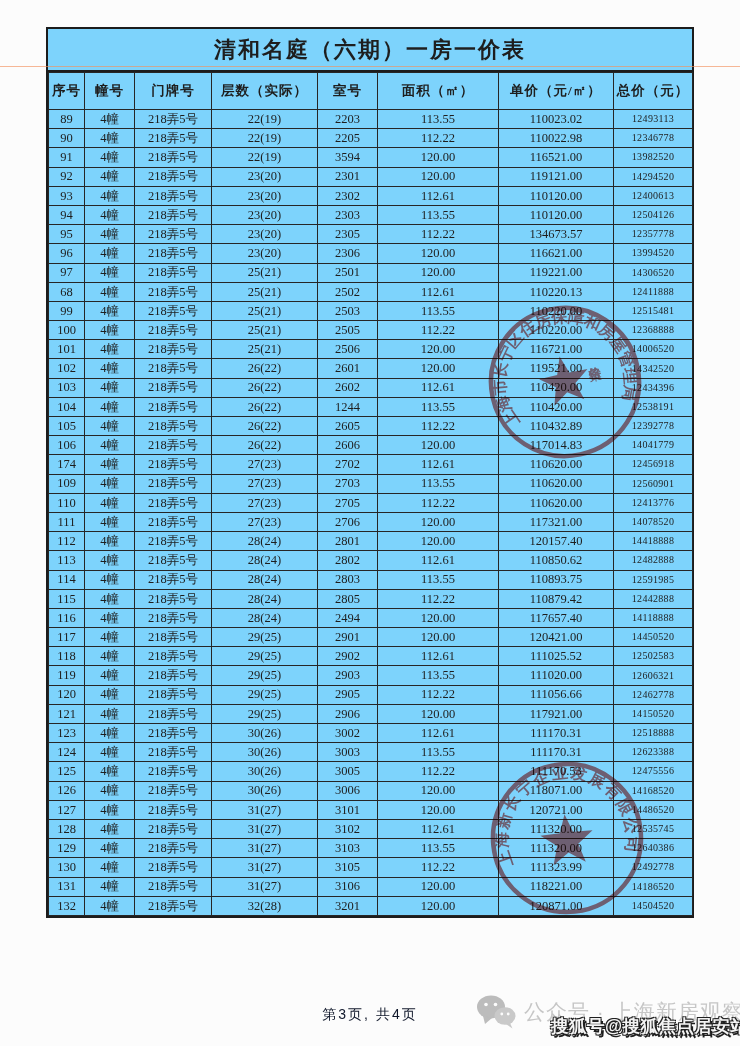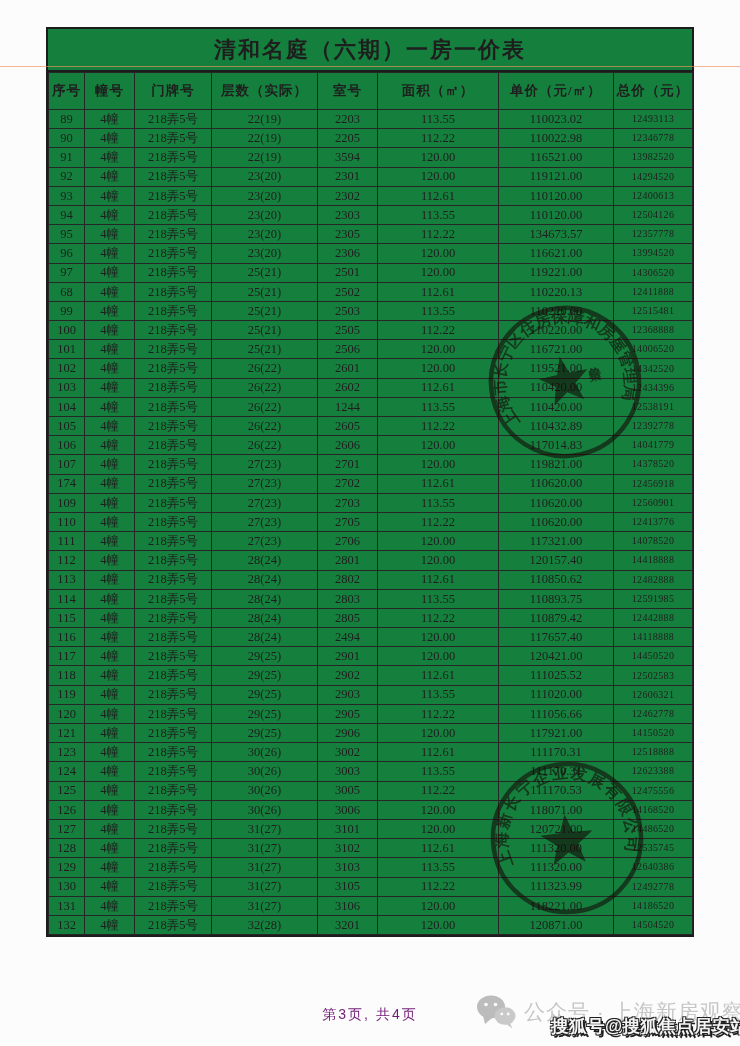--- a/index.html
+++ b/index.html
@@ -5,42 +5,42 @@
   html,body{margin:0;padding:0;}
   body{
     width:740px;height:1046px;background:#fcfcfc;overflow:hidden;position:relative;
     font-family:"Liberation Serif","DejaVu Serif",serif;color:#1e1e1e;
     -webkit-font-smoothing:antialiased;
   }
   .scan-line{position:absolute;left:0;top:66px;width:740px;height:1px;
     background:rgba(242,146,96,.65);z-index:6;pointer-events:none;}
   .sheet{
     position:absolute;left:46px;top:27px;width:648px;box-sizing:border-box;
-    border:2.5px solid #1c1c1c;background:#15803d;z-index:1;
+    border:2.5px solid #1c1c1c;background:#7dd3fc;z-index:1;
   }
   .sheet-title{
     height:41px;line-height:41px;text-align:center;font-size:22px;font-weight:bold;
     letter-spacing:2px;border-bottom:2px solid #1c1c1c;
   }
   table.price-table{width:100%;border-collapse:collapse;table-layout:fixed;}
   .price-table th,.price-table td{
     border:1.5px solid #262626;text-align:center;vertical-align:middle;
     padding:0;overflow:hidden;white-space:nowrap;
   }
   .price-table th{height:36px;font-size:13.5px;font-weight:bold;letter-spacing:1px;}
   .price-table td{height:18.2px;font-size:12.5px;line-height:1;}
   .price-table td.total{
     font-family:Liberation Serif, serif;font-size:10px;letter-spacing:.3px;
   }
   .stamp{position:absolute;z-index:8;opacity:.72;mix-blend-mode:multiply;pointer-events:none;}
   .stamp-1{left:480px;top:297px;transform:rotate(-12deg);}
   .stamp-2{left:482px;top:753px;transform:rotate(-6deg);}
   .footer-page{
     position:absolute;left:0;top:1006px;width:740px;text-align:center;z-index:2;
-    font-family:"Liberation Sans","DejaVu Sans",sans-serif;font-size:14px;color:#701a75;
+    font-family:"Liberation Sans","DejaVu Sans",sans-serif;font-size:14px;color:#0f172a;
     letter-spacing:2px;
   }
   .wechat-mark{
     position:absolute;left:476px;top:994px;z-index:2;display:flex;align-items:center;gap:8px;
     font-family:"Liberation Sans","DejaVu Sans",sans-serif;font-size:21px;color:#c6c6c6;
     letter-spacing:1px;white-space:nowrap;
   }
   .sohu-mark{
     position:absolute;left:551px;top:1014px;z-index:3;white-space:nowrap;
     font-family:"Liberation Sans","DejaVu Sans",sans-serif;font-size:17.5px;font-weight:bold;
@@ -271,30 +271,20 @@
     <td>106</td>
     <td>4幢</td>
     <td>218弄5号</td>
     <td>26(22)</td>
     <td>2606</td>
     <td>120.00</td>
     <td>117014.83</td>
     <td class="total">14041779</td>
   </tr>
 
-  <tr>
-    <td>107</td>
-    <td>4幢</td>
-    <td>218弄5号</td>
-    <td>27(23)</td>
-    <td>2701</td>
-    <td>120.00</td>
-    <td>119821.00</td>
-    <td class="total">14378520</td>
-  </tr>
 
   <tr>
     <td>174</td>
     <td>4幢</td>
     <td>218弄5号</td>
     <td>27(23)</td>
     <td>2702</td>
     <td>112.61</td>
     <td>110620.00</td>
     <td class="total">12456918</td>

